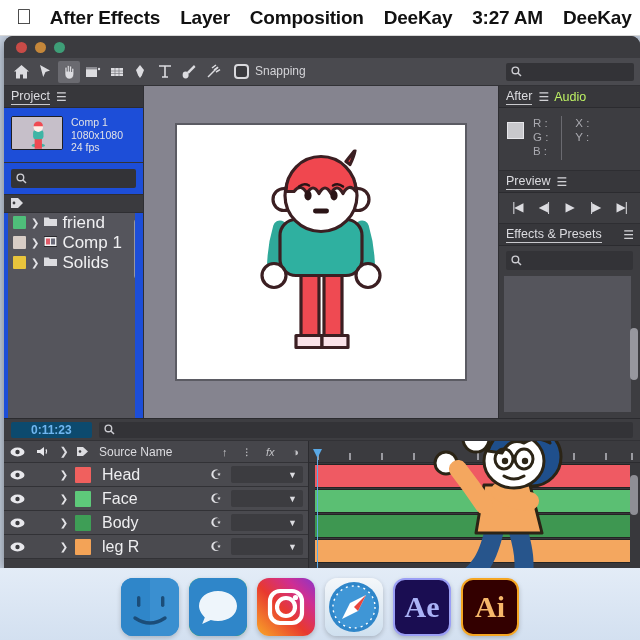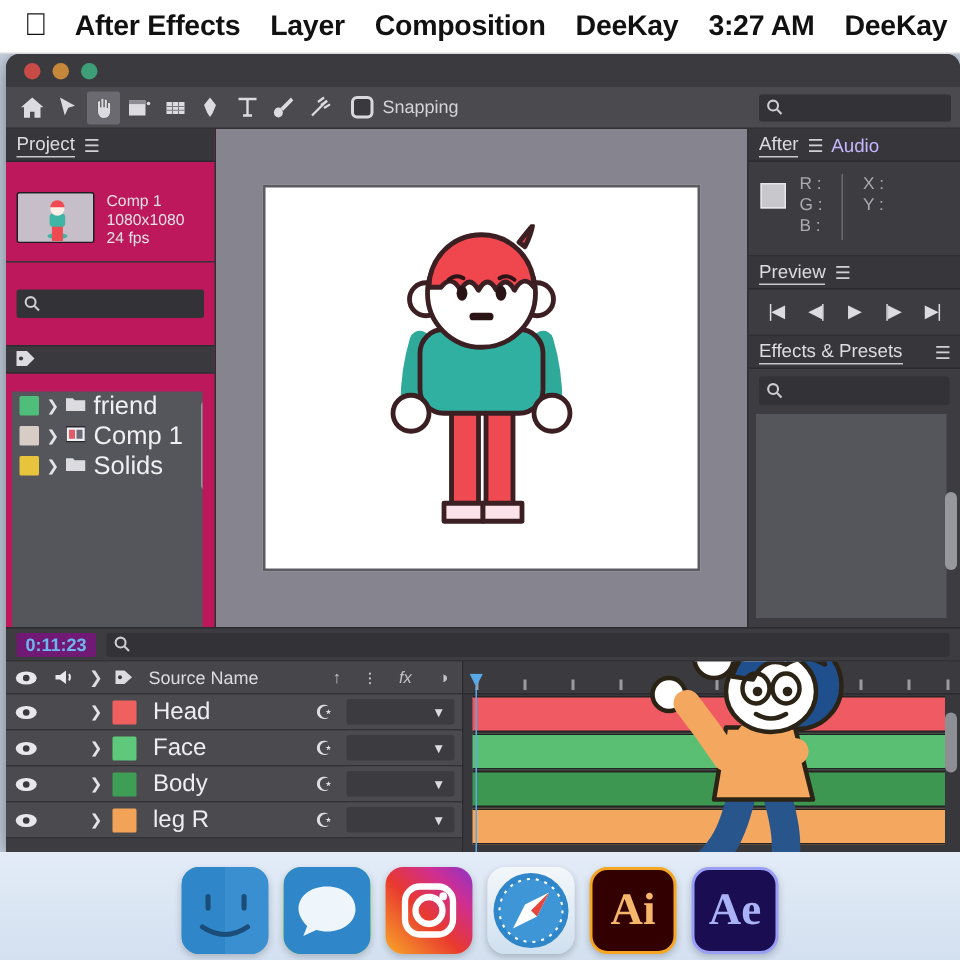--- a/index.html
+++ b/index.html
@@ -51,28 +51,28 @@
   #snap-label{ color:#d4d4d8; font-size:12px; }
   #toolbar-search{
     margin-left:auto; width:128px; height:18px; background:#333337; border-radius:2px;
     display:flex; align-items:center; padding-left:5px; color:#b6b6ba; font-size:11px;
   }
 
   
   #ae-main{ display:flex; height:332px; }
 
   
-  #project-panel{ width:140px; background:#be185d; border-right:1px solid #2e2e32; display:flex; flex-direction:column;gap:12px; }
+  #project-panel{ width:140px; background:#1d4ed8; border-right:1px solid #2e2e32; display:flex; flex-direction:column; }
   .panel-tabbar{
     height:22px; background:#37373b; display:flex; align-items:center; gap:6px; padding:0 7px;
     border-bottom:1px solid #2b2b2f;
   }
   .panel-tab{ color:#dcdce0; font-size:12.5px; }
   .panel-tab.sel{ border-bottom:1.5px solid #c9c9cd; padding-bottom:1px; }
-  .panel-tab.dim{ color:#c4b5fd; }
+  .panel-tab.dim{ color:#bef264; }
   .hamb{ color:#d0d0d4; font-size:12px; letter-spacing:-1px; }
   #comp-info-row{ display:flex; gap:8px; padding:8px 7px; border-bottom:1px solid #333337; }
   #comp-thumb{
     width:52px; height:34px; background:#bfb9c4; border:1.5px solid #1e1e22; border-radius:2px;
     position:relative; overflow:hidden; flex-shrink:0;
   }
   #comp-info-text{ color:#e2e2e6; font-size:10.5px; line-height:12.5px; }
   #project-search{
     margin:6px 7px; height:19px; background:#333337; border-radius:2px; display:flex;
     align-items:center; padding-left:5px; color:#b6b6ba; font-size:11px;
@@ -102,21 +102,21 @@
   #fx-search{
     margin:5px 7px 6px 7px; height:19px; background:#333337; border-radius:2px; display:flex;
     align-items:center; padding-left:5px; color:#b6b6ba; font-size:11px;
   }
   #fx-list{ flex:1; background:#55555c; margin:0 9px 6px 5px; position:relative; }
   #fx-scroll{ position:absolute; right:-7px; top:52px; width:8px; height:52px; background:#97979e; border-radius:4px; }
 
   
   #timeline{ height:150px; background:#3d3d41; border-top:1px solid #2b2b2f; display:flex; flex-direction:column; }
   #tc-bar{ height:22px; display:flex; align-items:center; gap:7px; padding:0 7px; border-bottom:1px solid #323236;}
-  #timecode{ background:#701a75; color:#6fb6f0; font-size:12px; font-weight:bold; padding:1px 6px; border-radius:2px; }
+  #timecode{ background:#0c4a6e; color:#6fb6f0; font-size:12px; font-weight:bold; padding:1px 20px; border-radius:2px; }
   #tl-search{ flex:1; height:16px; background:#333337; border-radius:2px; display:flex; align-items:center; padding-left:5px; color:#b6b6ba; font-size:11px; }
 
   #tl-body{ flex:1; display:flex; }
   #tl-left{ width:305px; border-right:1px solid #2b2b2f; }
   #tl-header{ height:22px; background:#46464b; display:flex; align-items:center; border-bottom:1px solid #323236; }
   .hcell{ display:flex; align-items:center; justify-content:center; color:#dcdce0; font-size:11px; }
   #h-eye{ width:26px; } #h-audio{ width:26px; } #h-arrow{ width:16px; } #h-tag{ width:20px; }
   #h-name{ flex:1; padding-left:7px; justify-content:flex-start; font-size:12px; }
   #h-switches{ width:95px; justify-content:space-around; color:#c2c2c6; }
 
@@ -622,19 +622,19 @@
   </div>
   <div class="dock-icon" id="dock-safari">
     <svg width="58" height="58" viewBox="0 0 58 58">
       <circle cx="29" cy="29" r="25" fill="#2f86c9"></circle>
       <circle cx="29" cy="29" r="21" fill="#3f96d6"></circle>
       <circle cx="29" cy="29" r="21" fill="none" stroke="#ffffff" stroke-width="1.4" stroke-dasharray="2 4"></circle>
       <path d="M41 17L25 25l-8 16 16-8z" fill="#ffffff"></path>
       <path d="M41 17L29 29l4 4z" fill="#e8453c"></path>
     </svg>
   </div>
+  <div class="dock-icon" id="dock-ae">
+    <span class="adobe-txt" id="ae-txt">Ae</span>
+  </div>
   <div class="dock-icon" id="dock-ai">
     <span class="adobe-txt" id="ai-txt">Ai</span>
   </div>
-  <div class="dock-icon" id="dock-ae">
-    <span class="adobe-txt" id="ae-txt">Ae</span>
-  </div>
 </div>
 
 </body></html>

